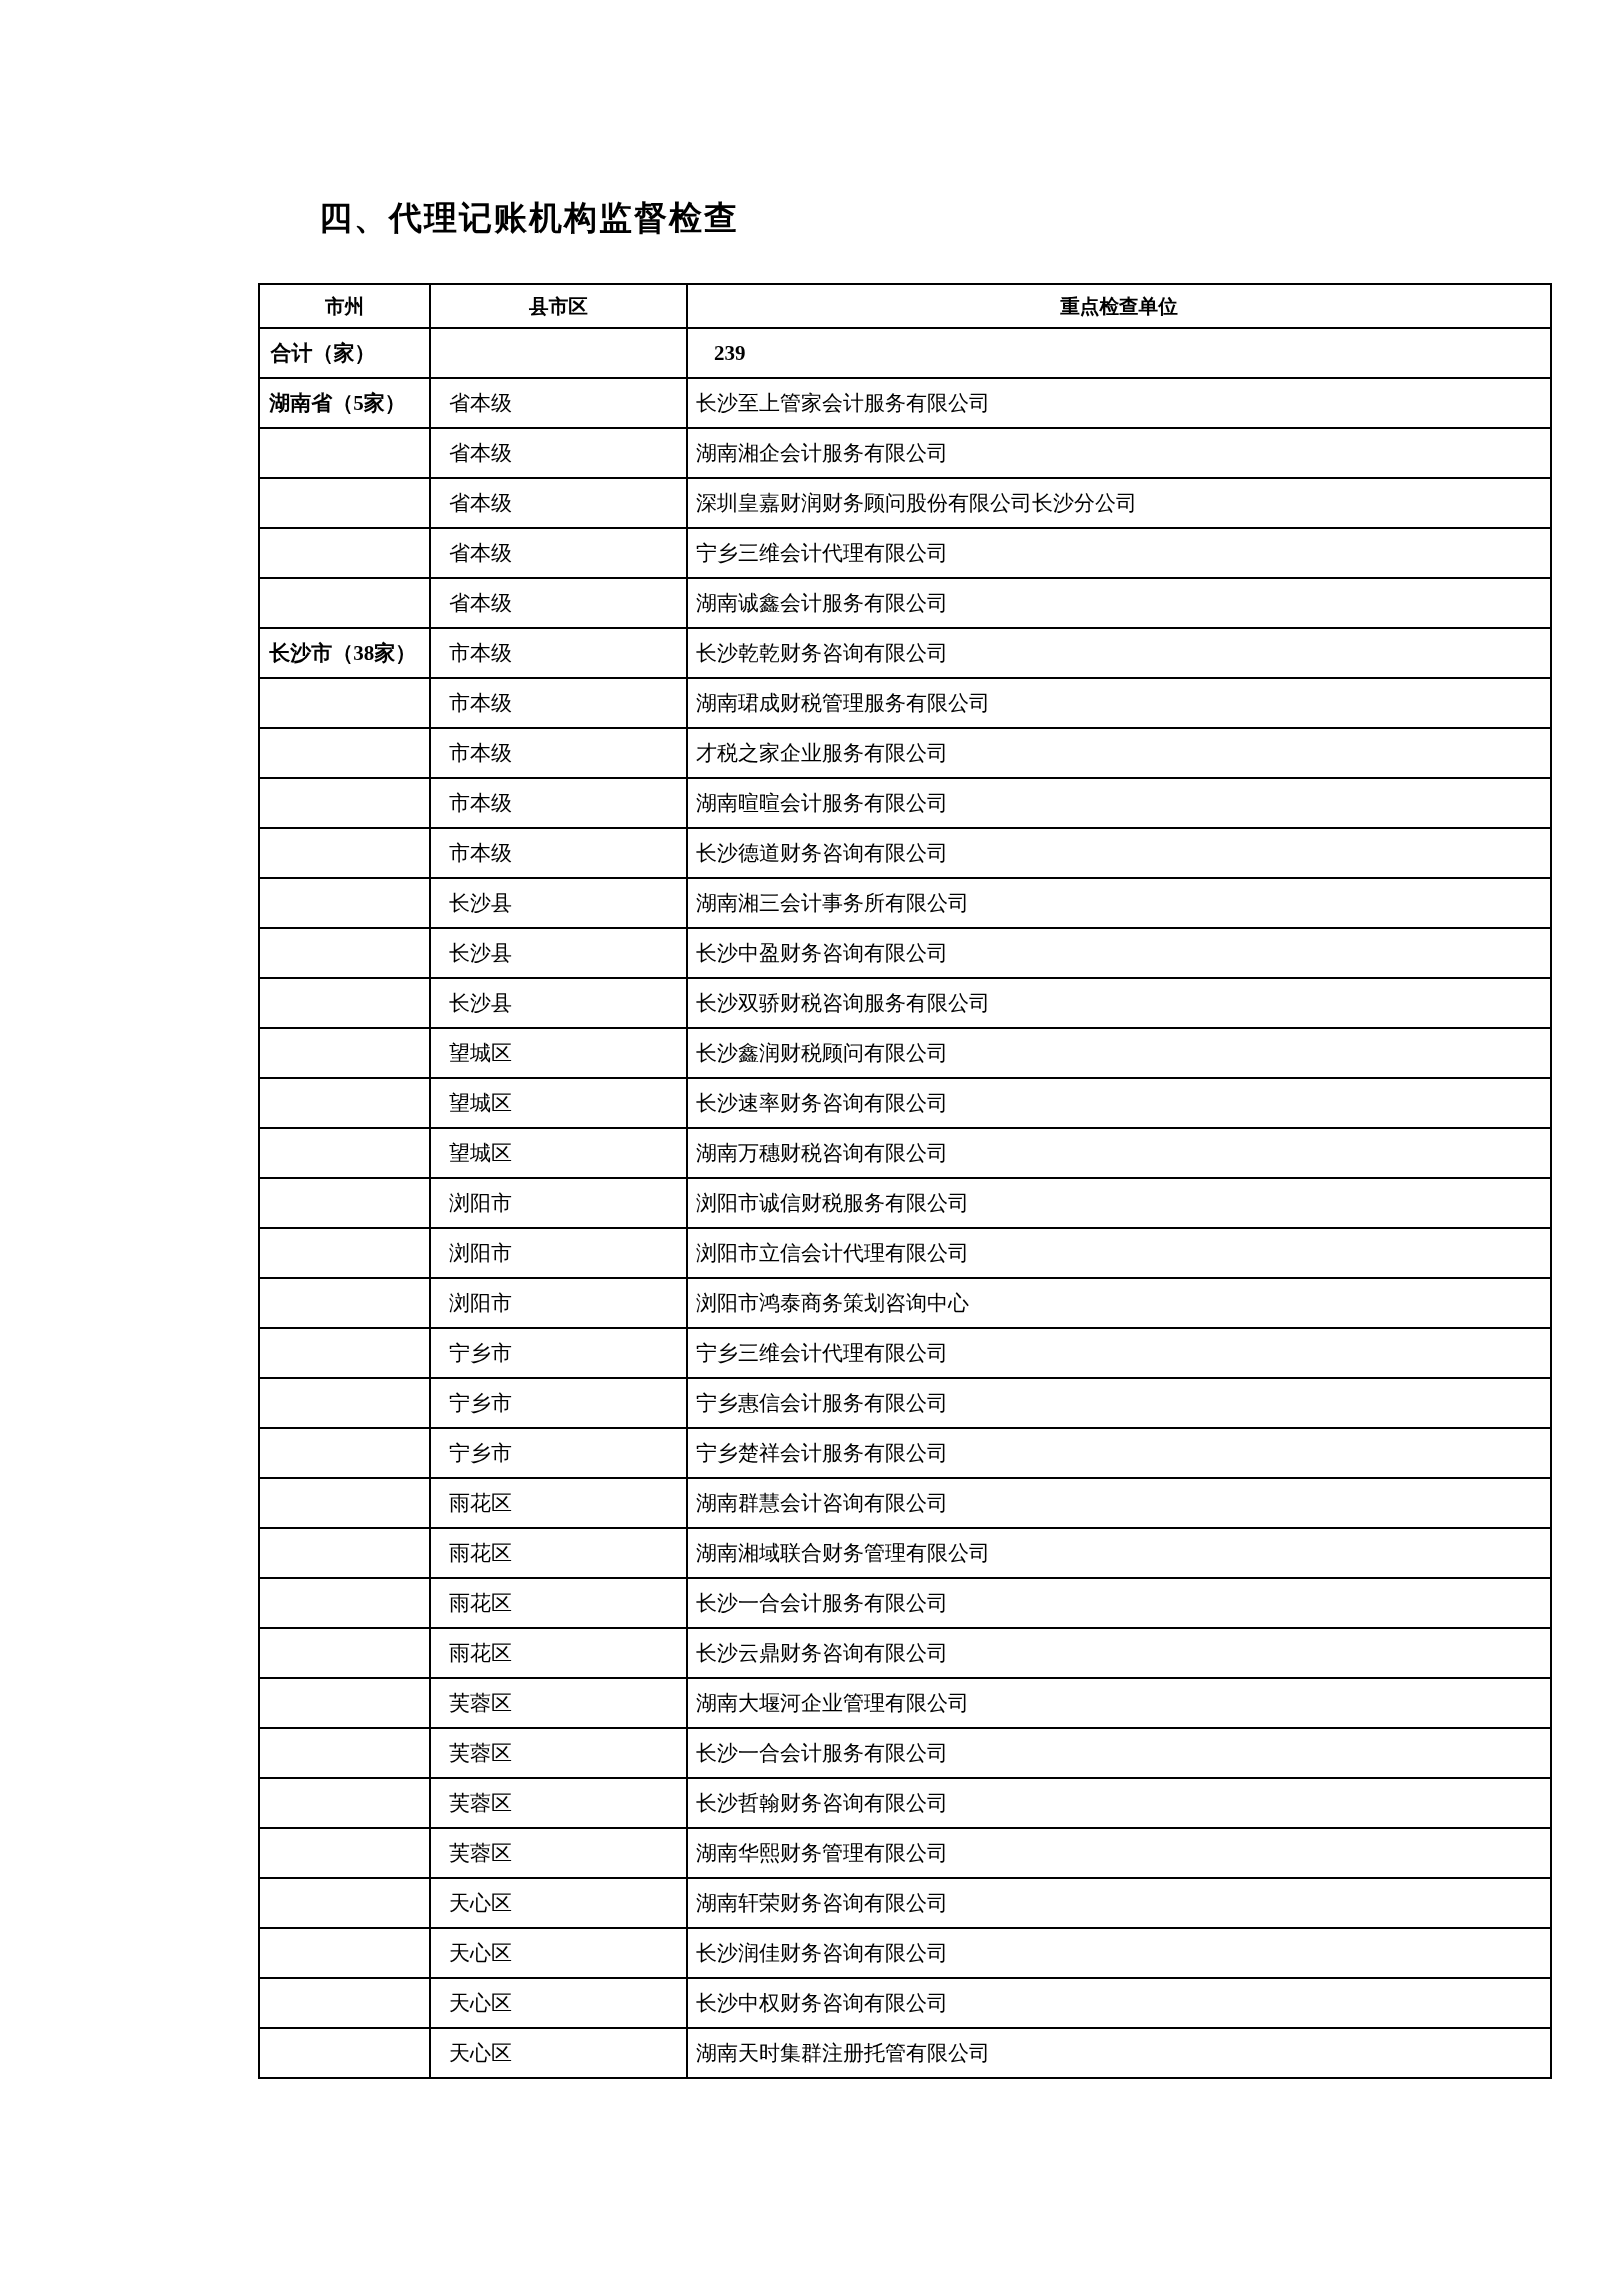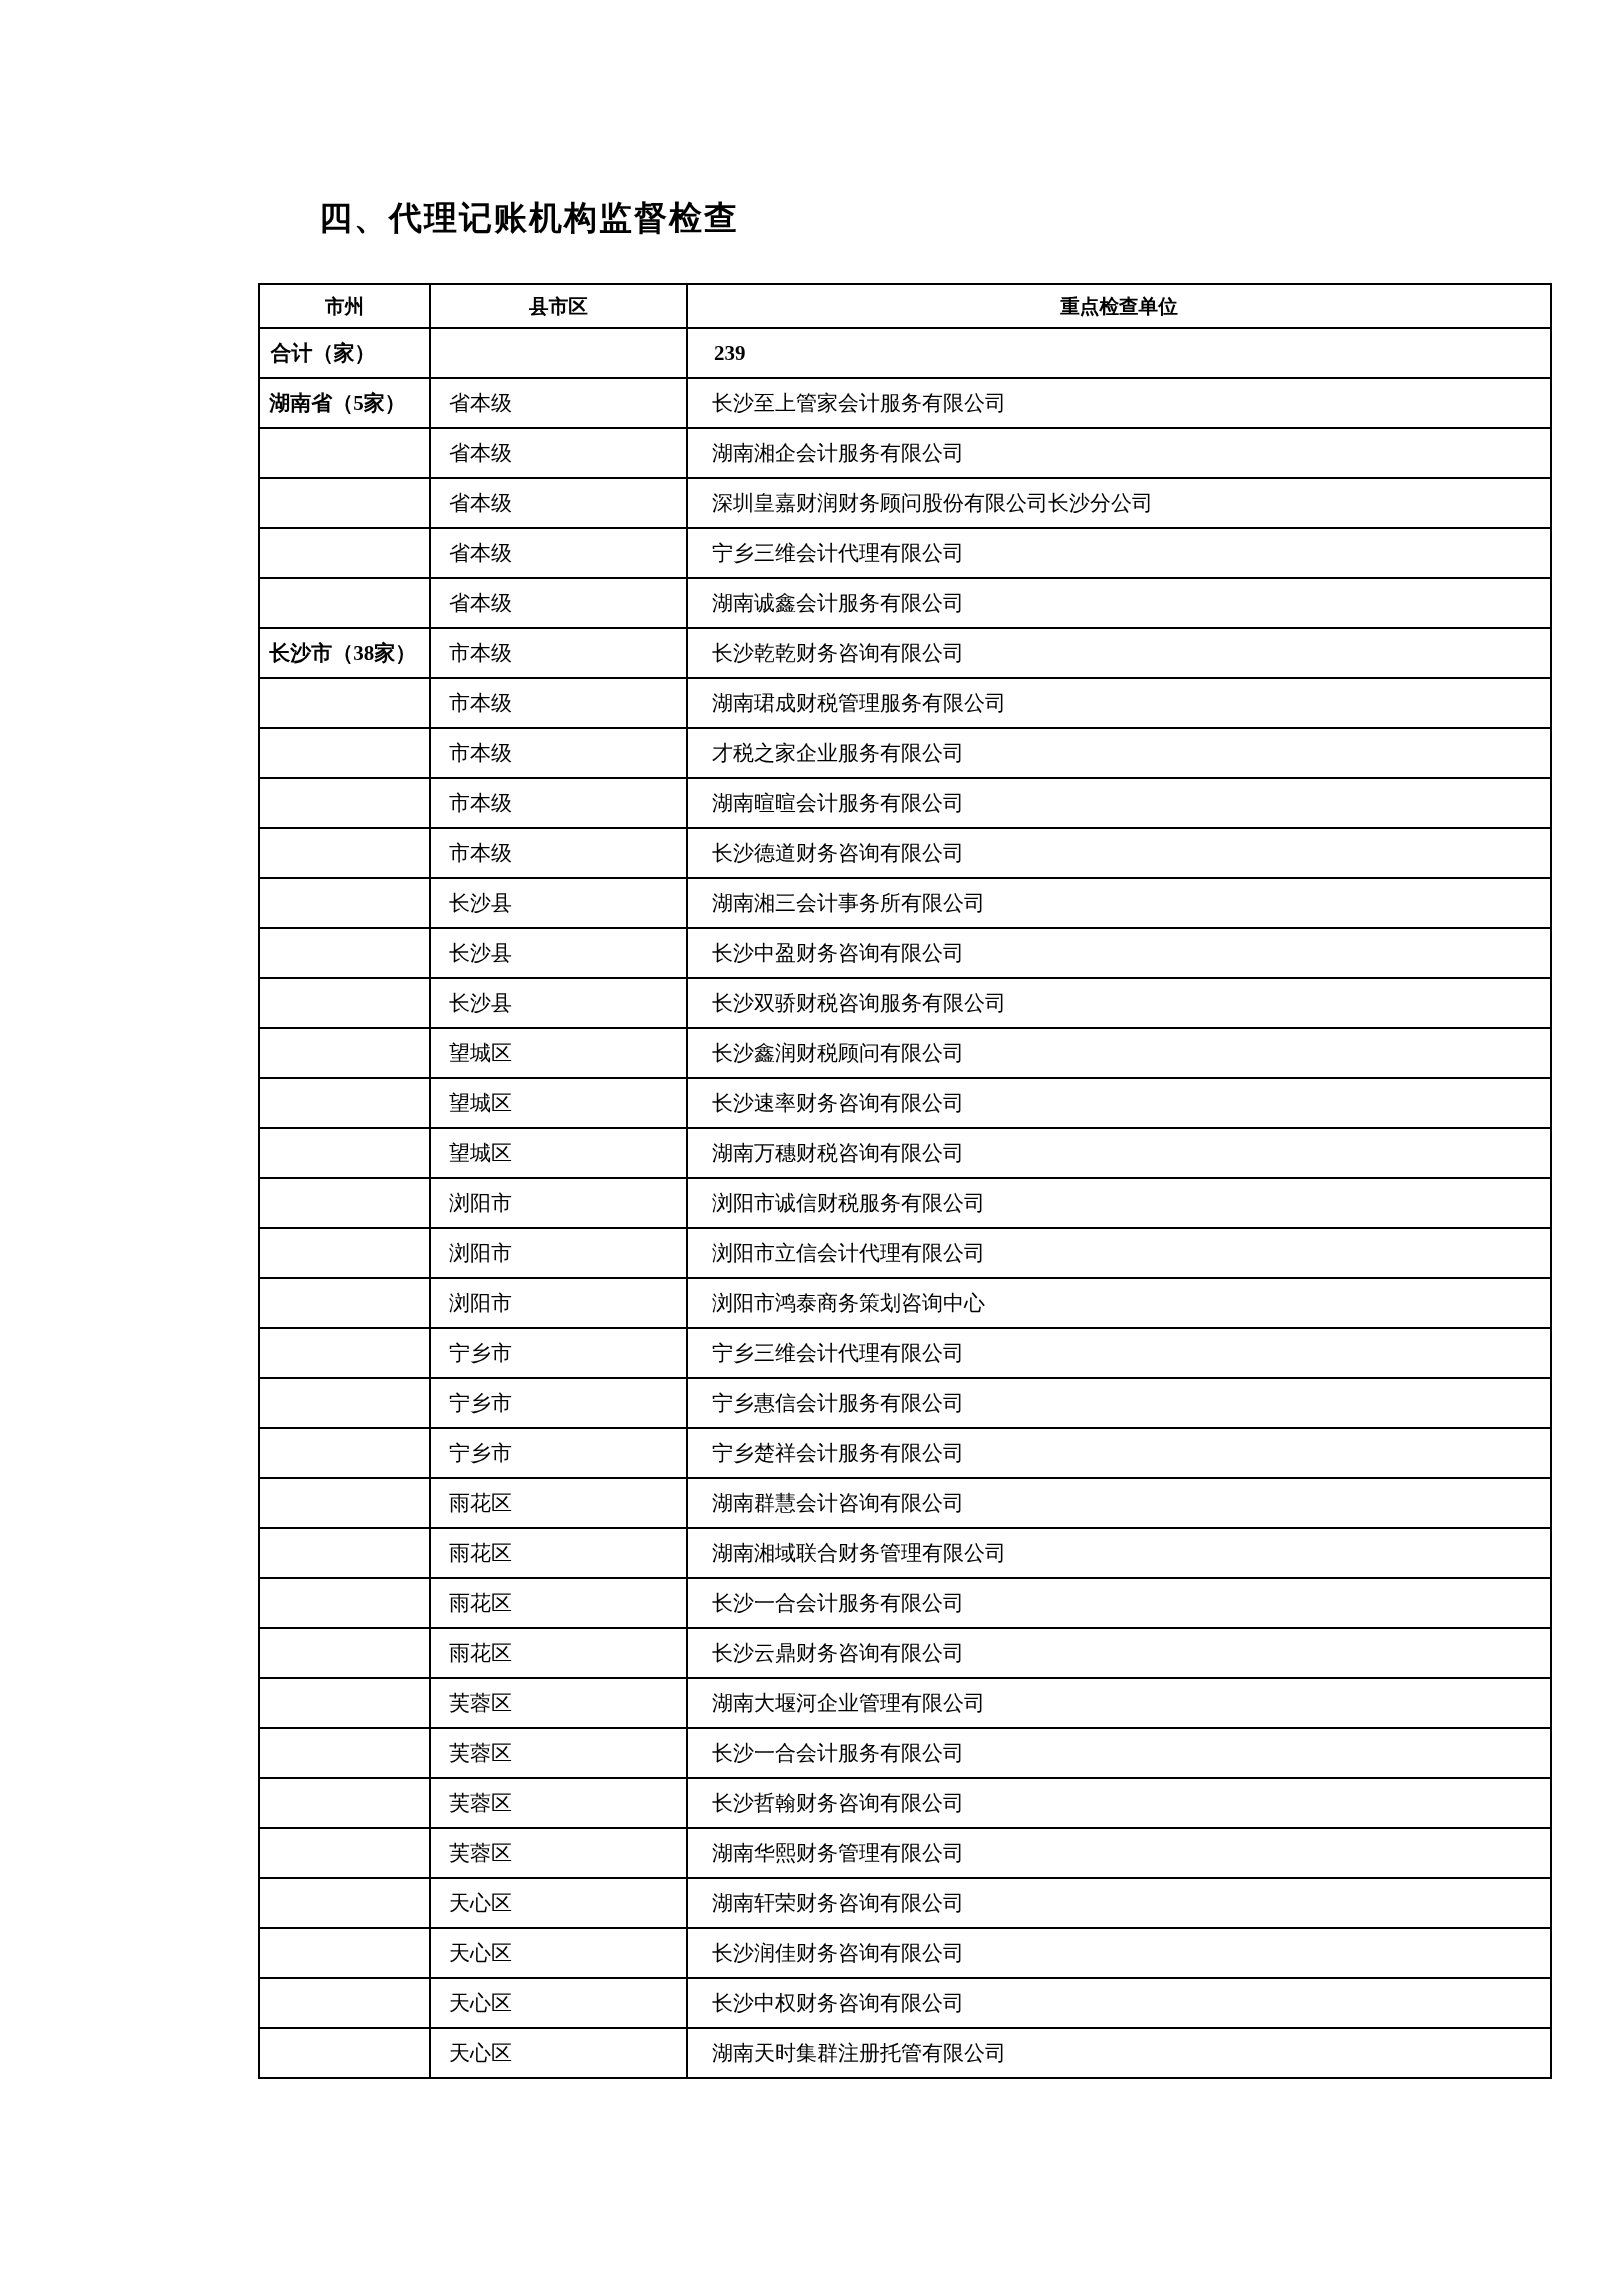--- a/index.html
+++ b/index.html
@@ -74,21 +74,21 @@
   }
   td.city-cell {
     font-size: 23.6px;
     font-weight: bold;
     padding-left: 9.2px;
   }
   td.district-cell {
     padding-left: 18px;
   }
   td.unit-cell {
-    padding-left: 24px;
+    padding-left: 8px;
     border-radius: 11px;
   }
 </style>
 </head>
 <body>
 
 <div class="page">
 
   <h1 class="doc-title">四、代理记账机构监督检查</h1>
 

